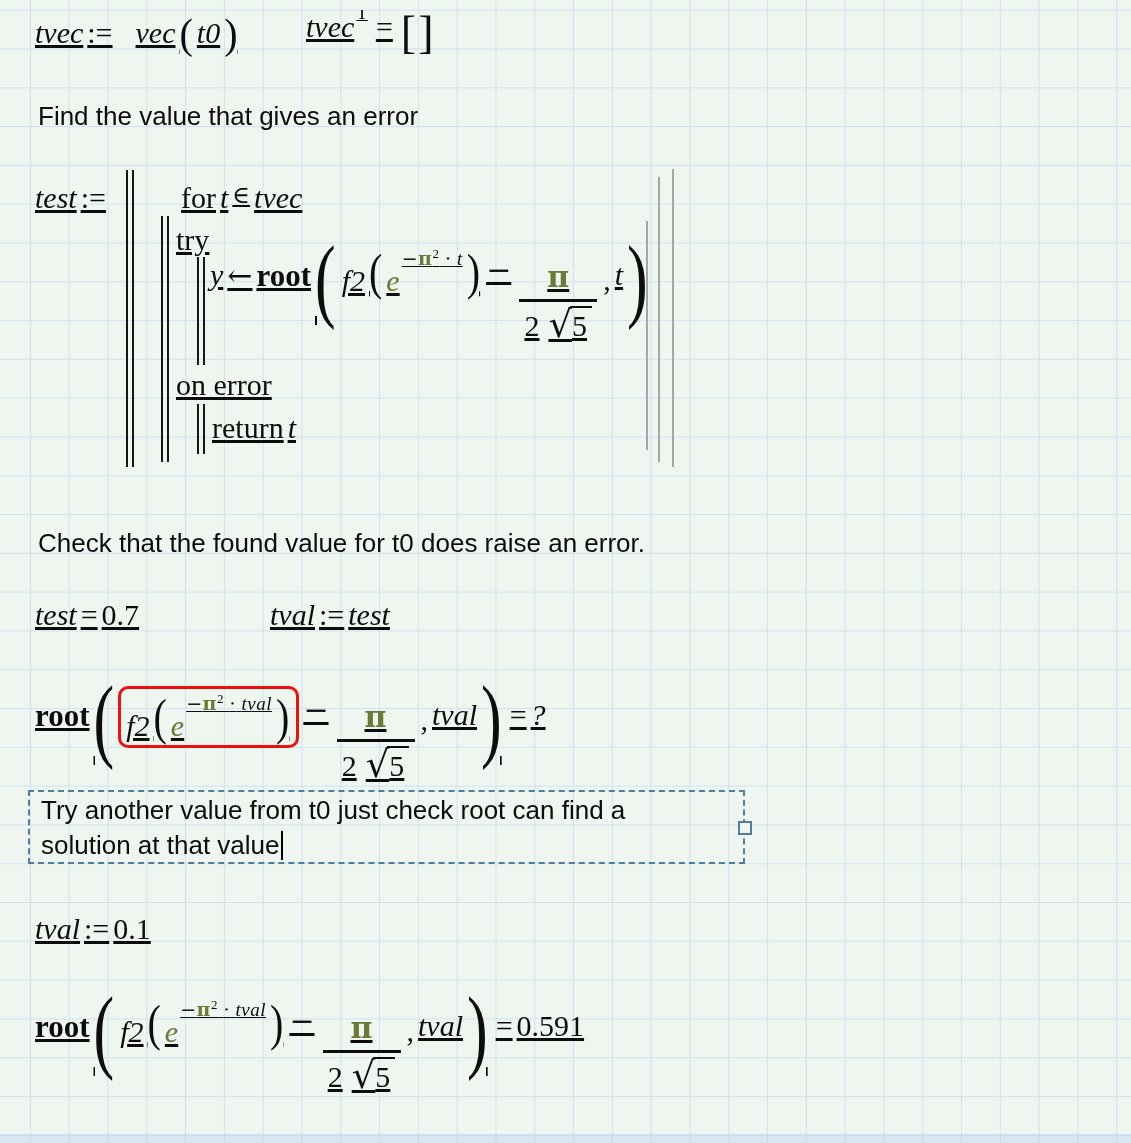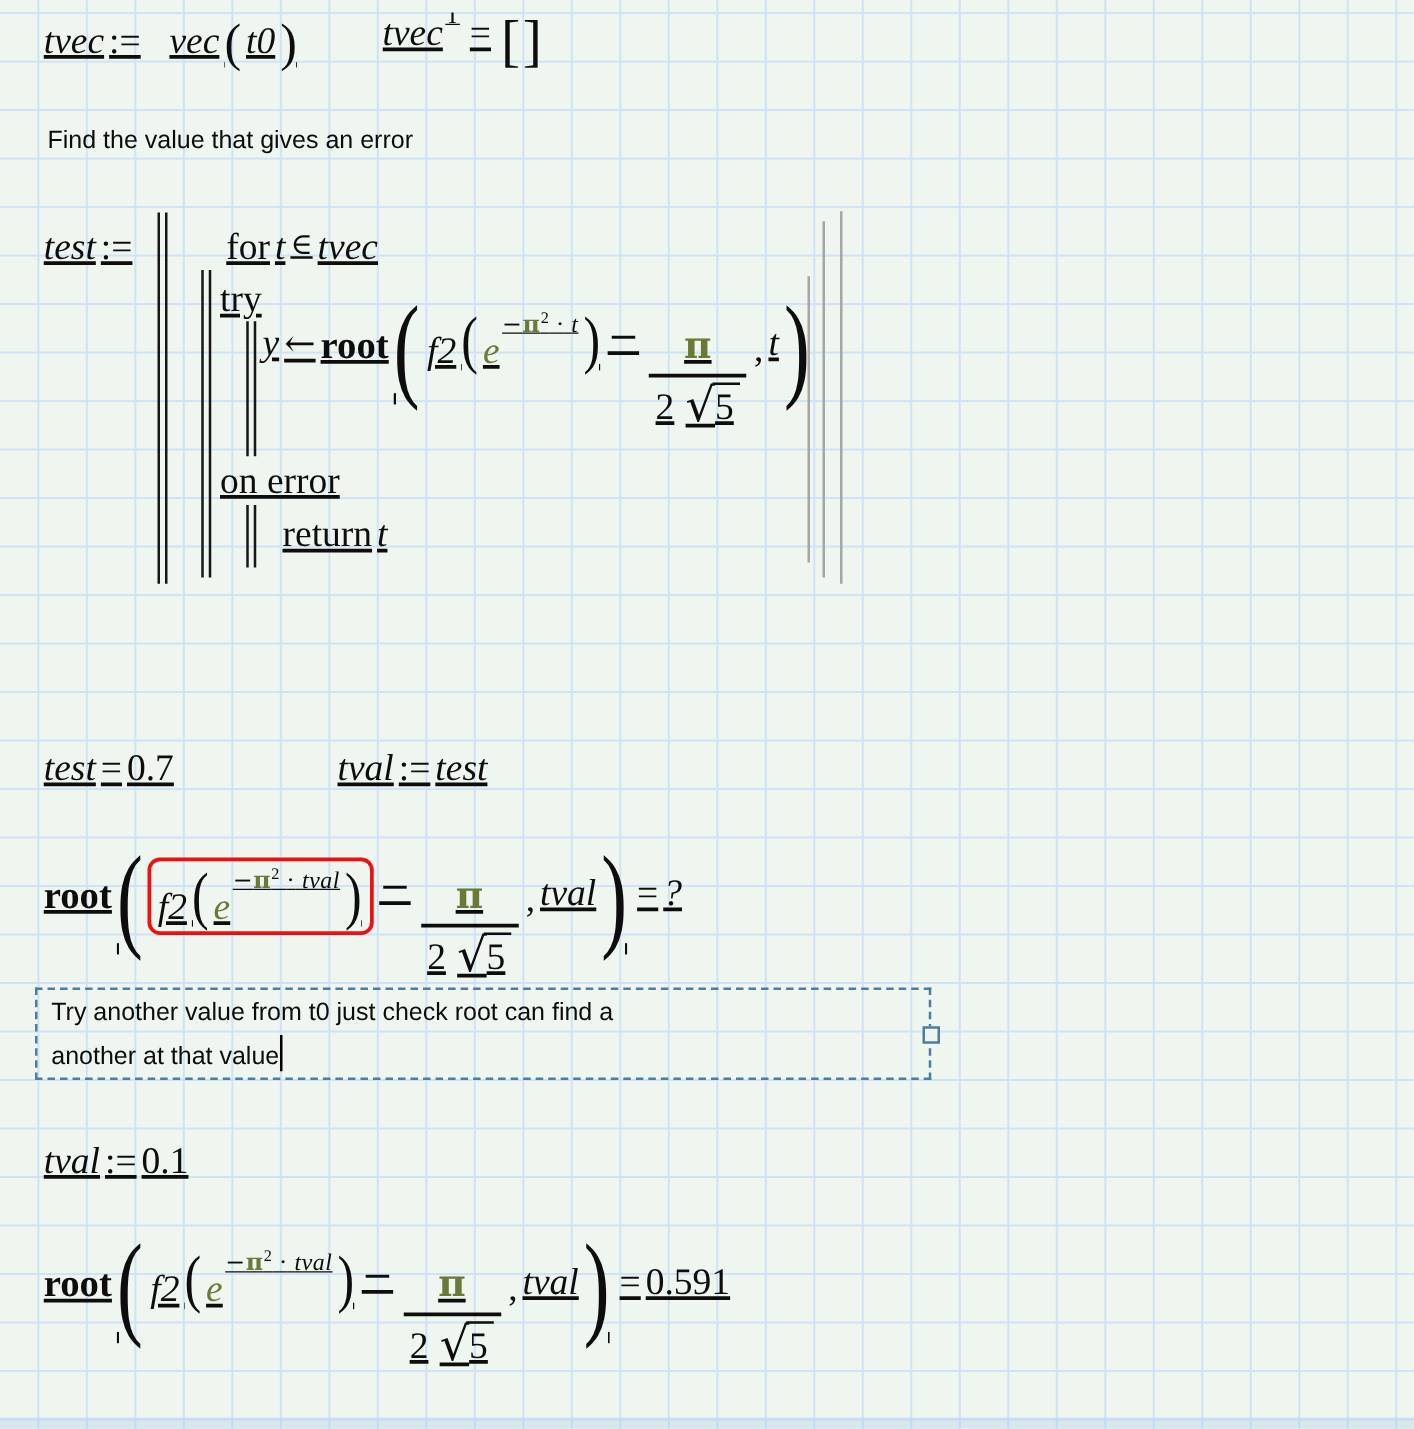--- a/index.html
+++ b/index.html
@@ -13,21 +13,21 @@
     background-position:29.9px 9.7px;
     font-family:"Liberation Serif", serif;
     color:#0d0d0d;
   }
   .region { position:absolute; }
   .math { display:inline-flex; align-items:flex-start; white-space:pre; font-size:30px; gap:4px;text-decoration:underline; }
   .it { font-style:italic; }
   .bold { font-weight:bold; }
   .green { color:#697936; }
   .sym { font-family:"DejaVu Serif", serif; }
-  .sans { font-family:"Liberation Sans", sans-serif; font-size:20px; color:#0c0c0c; }
+  .sans { font-family:"Liberation Sans", sans-serif; font-size:26px; color:#0c0c0c; }
 
   .par { display:inline-block; line-height:0.9; transform-origin:center; font-weight:400; }
   .par-s { font-size:40px; transform:scaleY(1.05); }
   .par-m { font-size:40px; transform:scaleY(1.28); }
   .par-l { font-size:62px; transform:scaleY(1.5); }
   .bracket { font-size:46px; line-height:1; }
 
   .bl  { transform:translateY(6px); }          
   .comma { transform:translateY(11px); margin-left:-2px; }
 
@@ -136,30 +136,31 @@
       </span>
       <span class="comma">,</span>
       <span class="it bl">t</span>
       <span class="par par-l">)</span>
     </div>
 
     <div class="math" style="position:absolute; left:141px; top:200px;">on error</div>
 
     <div class="dbar" style="left:162px; top:236px; height:50px;"></div>
 
-    <div class="math" style="position:absolute; left:191px; top:243px;">
+    <div class="math" style="position:absolute; left:177px; top:243px;">
       <span>return</span>
       <span class="it">t</span>
     </div>
 
     <div class="gbar" style="left:611px; top:53px; height:229px;"></div>
     <div class="gbar" style="left:623px; top:9px; height:285px;"></div>
     <div class="gbar" style="left:637px; top:1px; height:298px;"></div>
   </div>
 
+  <div class="region sans" style="left:38px; top:528px;">Check that the found value for t0 does raise an error.</div>
 
   <div class="region math" style="left:35px; top:598px; height:40px;">
     <span class="it">test</span>
     <span>=</span>
     <span>0.7</span>
   </div>
 
   <div class="region math" style="left:270px; top:598px; height:40px;">
     <span class="it">tval</span>
     <span>:=</span>
@@ -192,21 +193,21 @@
     </span>
     <span class="comma">,</span>
     <span class="it bl">tval</span>
     <span class="par par-l">)</span>
     <span class="bl" style="margin-left:4px;">=</span>
     <span class="it bl">?</span>
   </div>
 
   <div class="textbox sans">
     <div class="line"><span>Try another value from t0 just check root can find a</span></div>
-    <div class="line"><span>another at that value</span><span class="caret"></span></div>
+    <div class="line"><span>solution at that value</span><span class="caret"></span></div>
     <div class="handle"></div>
   </div>
 
   <div class="region math" style="left:35px; top:912px; height:40px;">
     <span class="it">tval</span>
     <span>:=</span>
     <span>0.1</span>
   </div>
 
   <div class="region math" style="left:35px; top:1003px; height:104px;">

